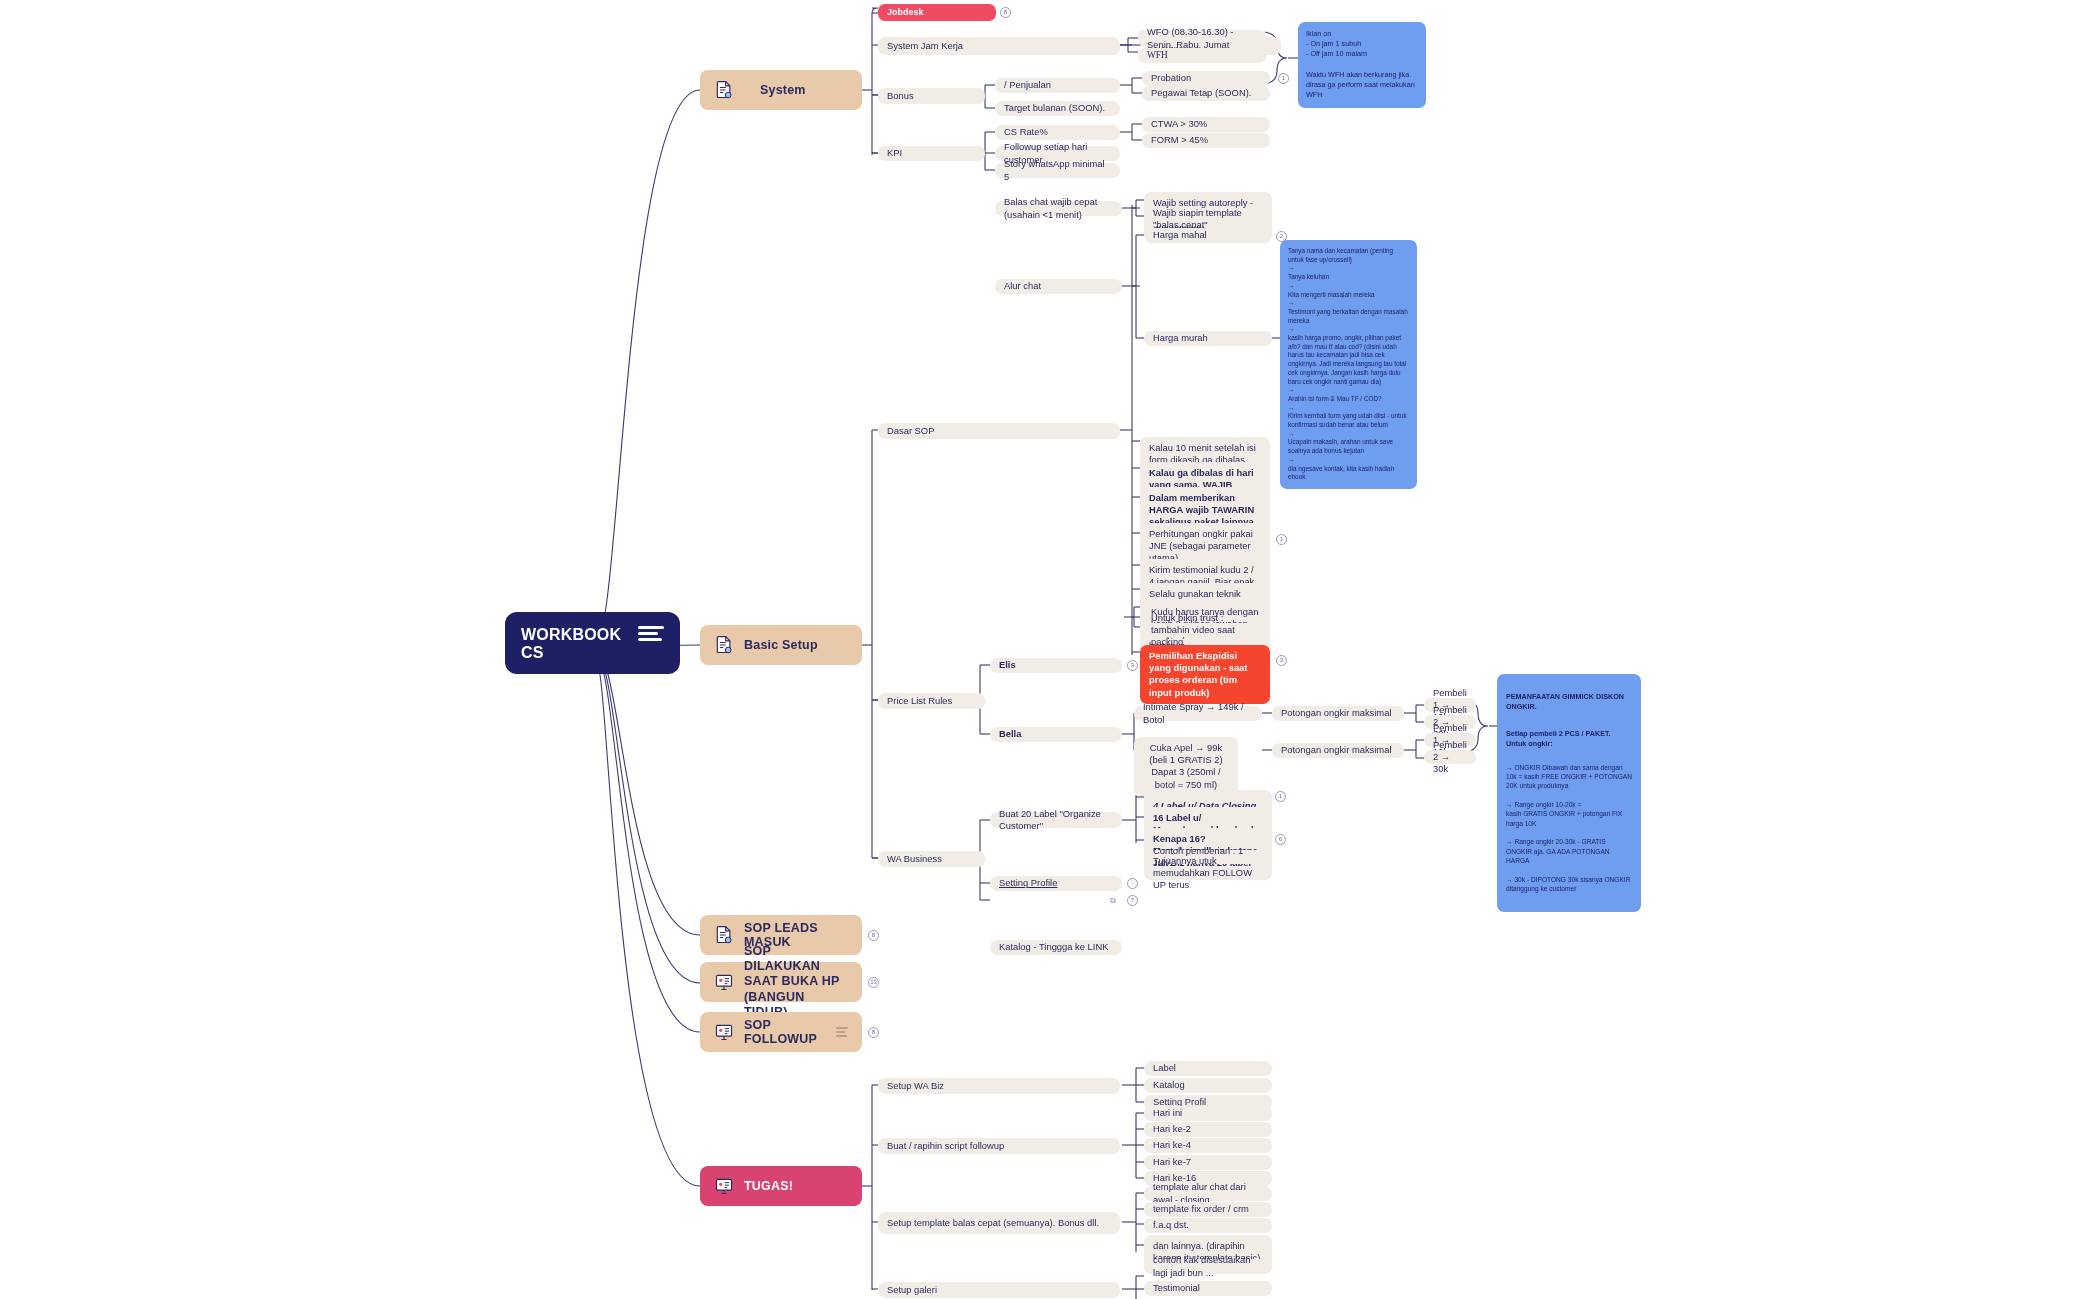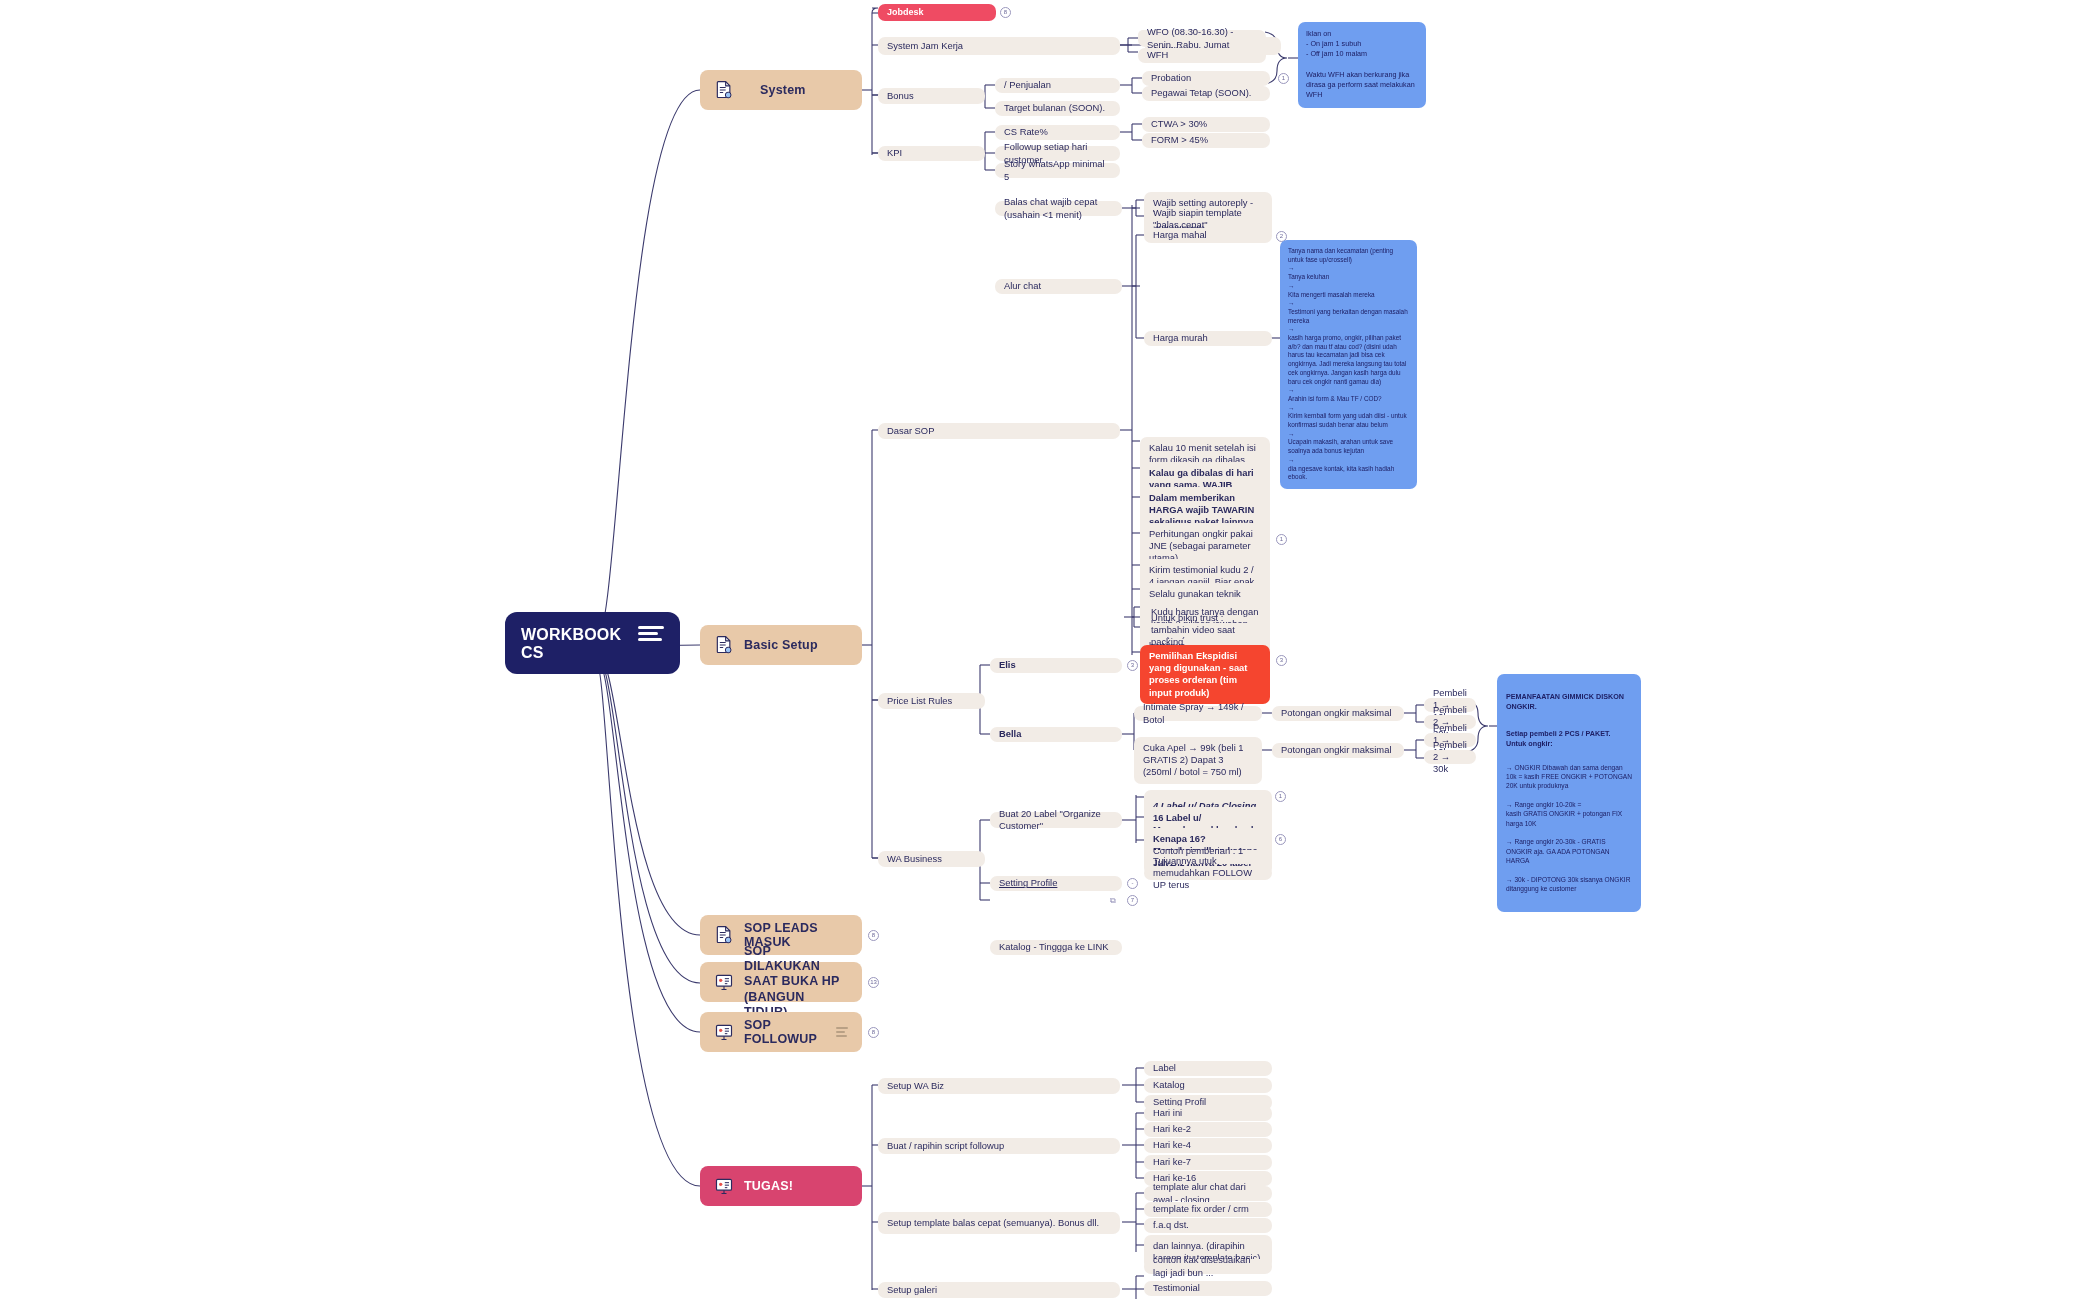--- a/index.html
+++ b/index.html
@@ -313,21 +313,21 @@
   </div>
 
   <div class="node pill chip" style="left:878px; top:4px; width:118px; height:17px;">Jobdesk</div>
   <div class="badge" style="left:1000px; top:7px;">8</div>
 
   <div class="node pill" style="left:878px; top:37px; width:242px; height:18px;">System Jam Kerja</div>
   <div class="node pill" style="left:1145px; top:37px; width:136px; height:18px;">Hybrid</div>
   <div class="node pill" style="left:1138px; top:30px; width:0px; height:0px;"></div>
 
   <div class="node pill" style="left:1138px; top:30px; width:128px; height:17px; left:1138px; top:30px;">WFO (08.30-16.30) - Senin, Rabu, Jumat</div>
-  <div class="node pill" style="left:1138px; top:48px; width:128px; height:15px;">WFH</div>
+  <div class="node pill" style="left:1138px; top:48px; width:128px; height:15px;font-family:Liberation Serif, serif;">WFH</div>
   <div class="note" style="left:1298px; top:22px; width:128px;">Iklan on
 - On jam 1 subuh
 - Off jam 10 malam
 
 Waktu WFH akan berkurang jika dirasa ga perform saat melakukan WFH</div>
 
   <div class="node pill" style="left:878px; top:88px; width:107px; height:16px;">Bonus</div>
   <div class="node pill" style="left:995px; top:78px; width:125px; height:15px;">/ Penjualan</div>
   <div class="node pill" style="left:995px; top:101px; width:125px; height:15px;">Target bulanan (SOON).</div>
   <div class="node pill" style="left:1142px; top:71px; width:128px; height:15px;">Probation</div>
@@ -385,21 +385,21 @@
 
   <div class="node pill red" style="left:1140px; top:645px; width:130px;">Pemilihan Ekspidisi yang digunakan - saat proses orderan (tim input produk)</div>
   <div class="badge" style="left:1276px; top:655px;">3</div>
 
   <div class="node pill" style="left:878px; top:693px; width:107px; height:16px;">Price List Rules</div>
   <div class="node pill b" style="left:990px; top:658px; width:132px; height:15px;">Elis</div>
   <div class="badge" style="left:1127px; top:660px;">3</div>
   <div class="node pill b" style="left:990px; top:727px; width:132px; height:15px;">Bella</div>
 
   <div class="node pill" style="left:1134px; top:706px; width:128px; height:15px;">Intimate Spray → 149k / Botol</div>
-  <div class="node pill" style="left:1134px; top:737px; width:128px;">Cuka Apel → 99k (beli 1 GRATIS 2) Dapat 3 (250ml / botol = 750 ml)</div>
+  <div class="node pill" style="left:1134px; top:737px; width:104px;text-align:center;">Cuka Apel → 99k (beli 1 GRATIS 2) Dapat 3 (250ml / botol = 750 ml)</div>
   <div class="node pill" style="left:1272px; top:706px; width:132px; height:15px;">Potongan ongkir maksimal</div>
   <div class="node pill" style="left:1272px; top:743px; width:132px; height:15px;">Potongan ongkir maksimal</div>
 
   <div class="node pill" style="left:1424px; top:698px; width:52px; height:14px;">Pembeli 1 → 10k</div>
   <div class="node pill" style="left:1424px; top:715px; width:52px; height:14px;">Pembeli 2 → 30k</div>
   <div class="node pill" style="left:1424px; top:733px; width:52px; height:14px;">Pembeli 1 → 10k</div>
   <div class="node pill" style="left:1424px; top:750px; width:52px; height:14px;">Pembeli 2 → 30k</div>
 
   <div class="note" style="left:1497px; top:674px; width:144px; padding:8px 9px;">
     <div style="font-weight:bold; font-size:7.2px;">PEMANFAATAN GIMMICK DISKON ONGKIR.</div>

